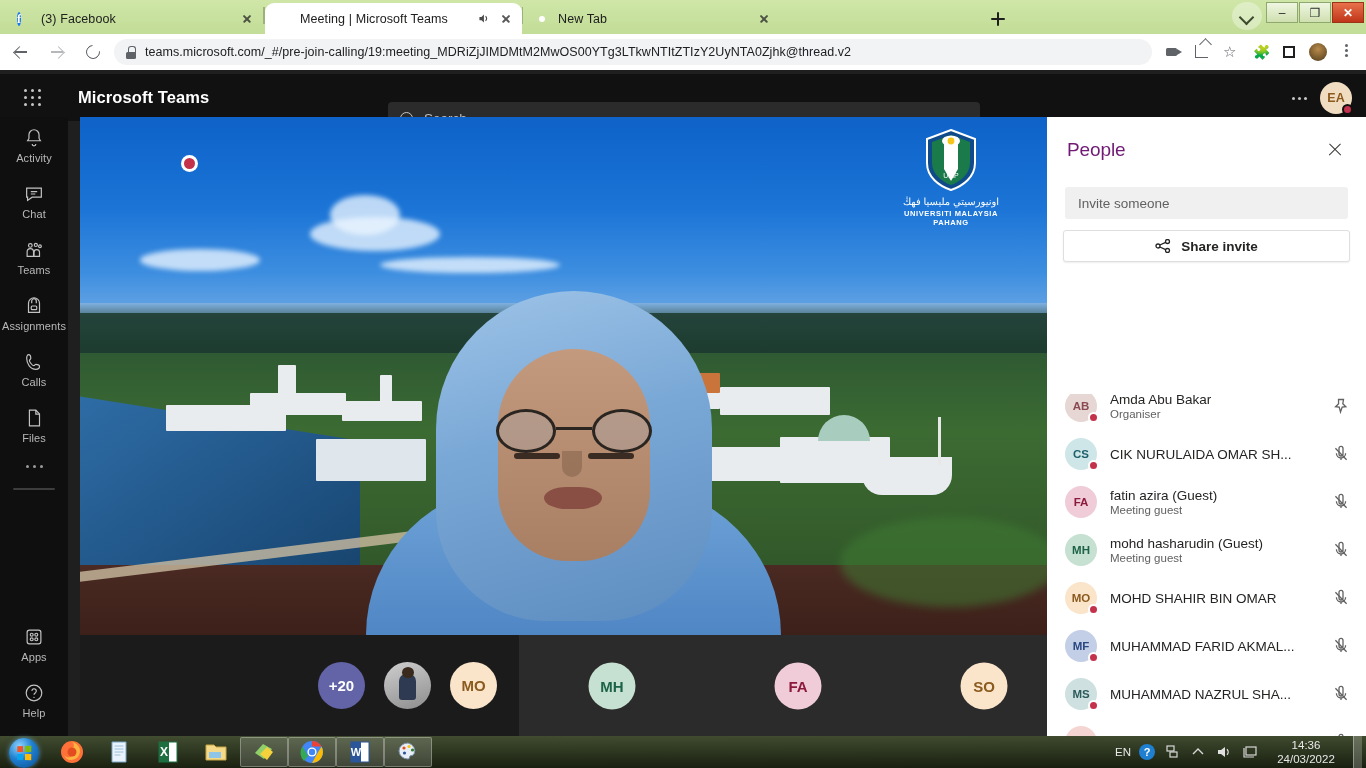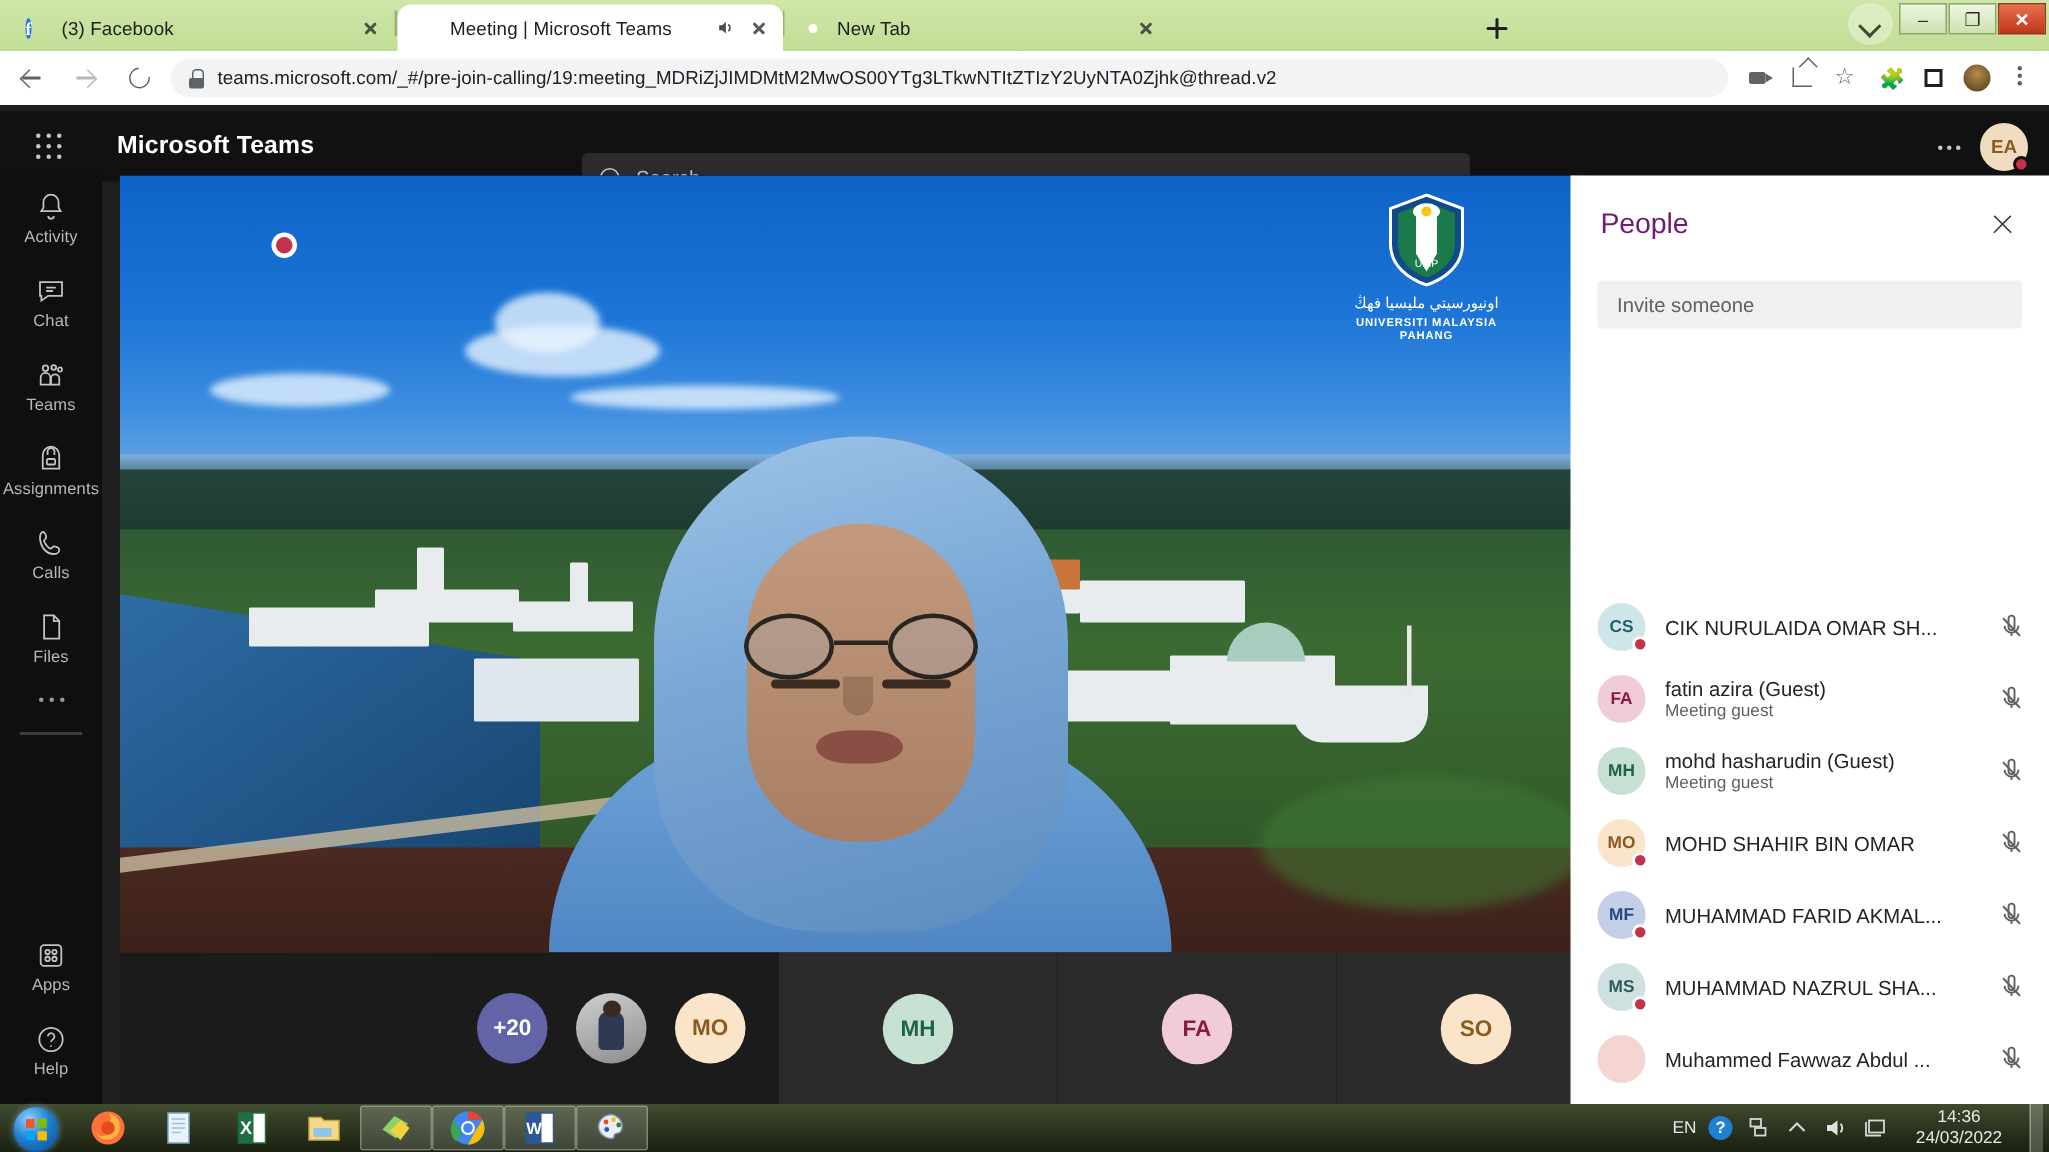--- a/index.html
+++ b/index.html
@@ -600,23 +600,49 @@
       <div class="people">
         <div class="people-hdr">
           <span class="people-title">People</span>
           <span class="xbtn"></span>
         </div>
 
         <div class="invite-field">
           <span class="invite-ph">Invite someone</span>
         </div>
 
+        <div class="share-btn">
+          <span class="share-ic">
+            <svg viewBox="0 0 16 14" style="width:16px;height:14px;stroke:#252423;fill:none;stroke-width:1.3">
+              <circle cx="12.5" cy="2.5" r="2"></circle>
+                <circle cx="12.5" cy="11.5" r="2"></circle>
+                <circle cx="3" cy="7" r="2"></circle>
+              <path d="M4.8 6 L10.7 3.3 M4.8 8 L10.7 10.7"></path>
+            </svg>
+          </span>
+          <span class="share-lbl">Share invite</span>
+        </div>
 
         <div class="plist">
 
+          <div class="prow" style="margin-top:-12px">
+            <span class="pav" style="background:#e6d7d4;color:#8a4a52">
+              <span>AB</span>
+              <span class="pres"></span>
+            </span>
+            <span class="pinfo">
+              <div class="pname">Amda Abu Bakar</div>
+              <div class="prole">Organiser</div>
+            </span>
+            <span class="pact pin-ico">
+              <svg viewBox="0 0 18 18">
+                  <path d="M6.5 2.5h5l-.7 4.2 3 3-3.6.3-1.7 5-1.3-5-3.6-.3 3-3z"></path>
+                </svg>
+            </span>
+          </div>
 
           <div class="prow">
             <span class="pav" style="background:#cfe6e8;color:#1d5f6b">
               <span>CS</span>
               <span class="pres"></span>
             </span>
             <span class="pinfo">
               <div class="pname">CIK NURULAIDA OMAR SH...</div>
             </span>
             <span class="pact mic-muted">

